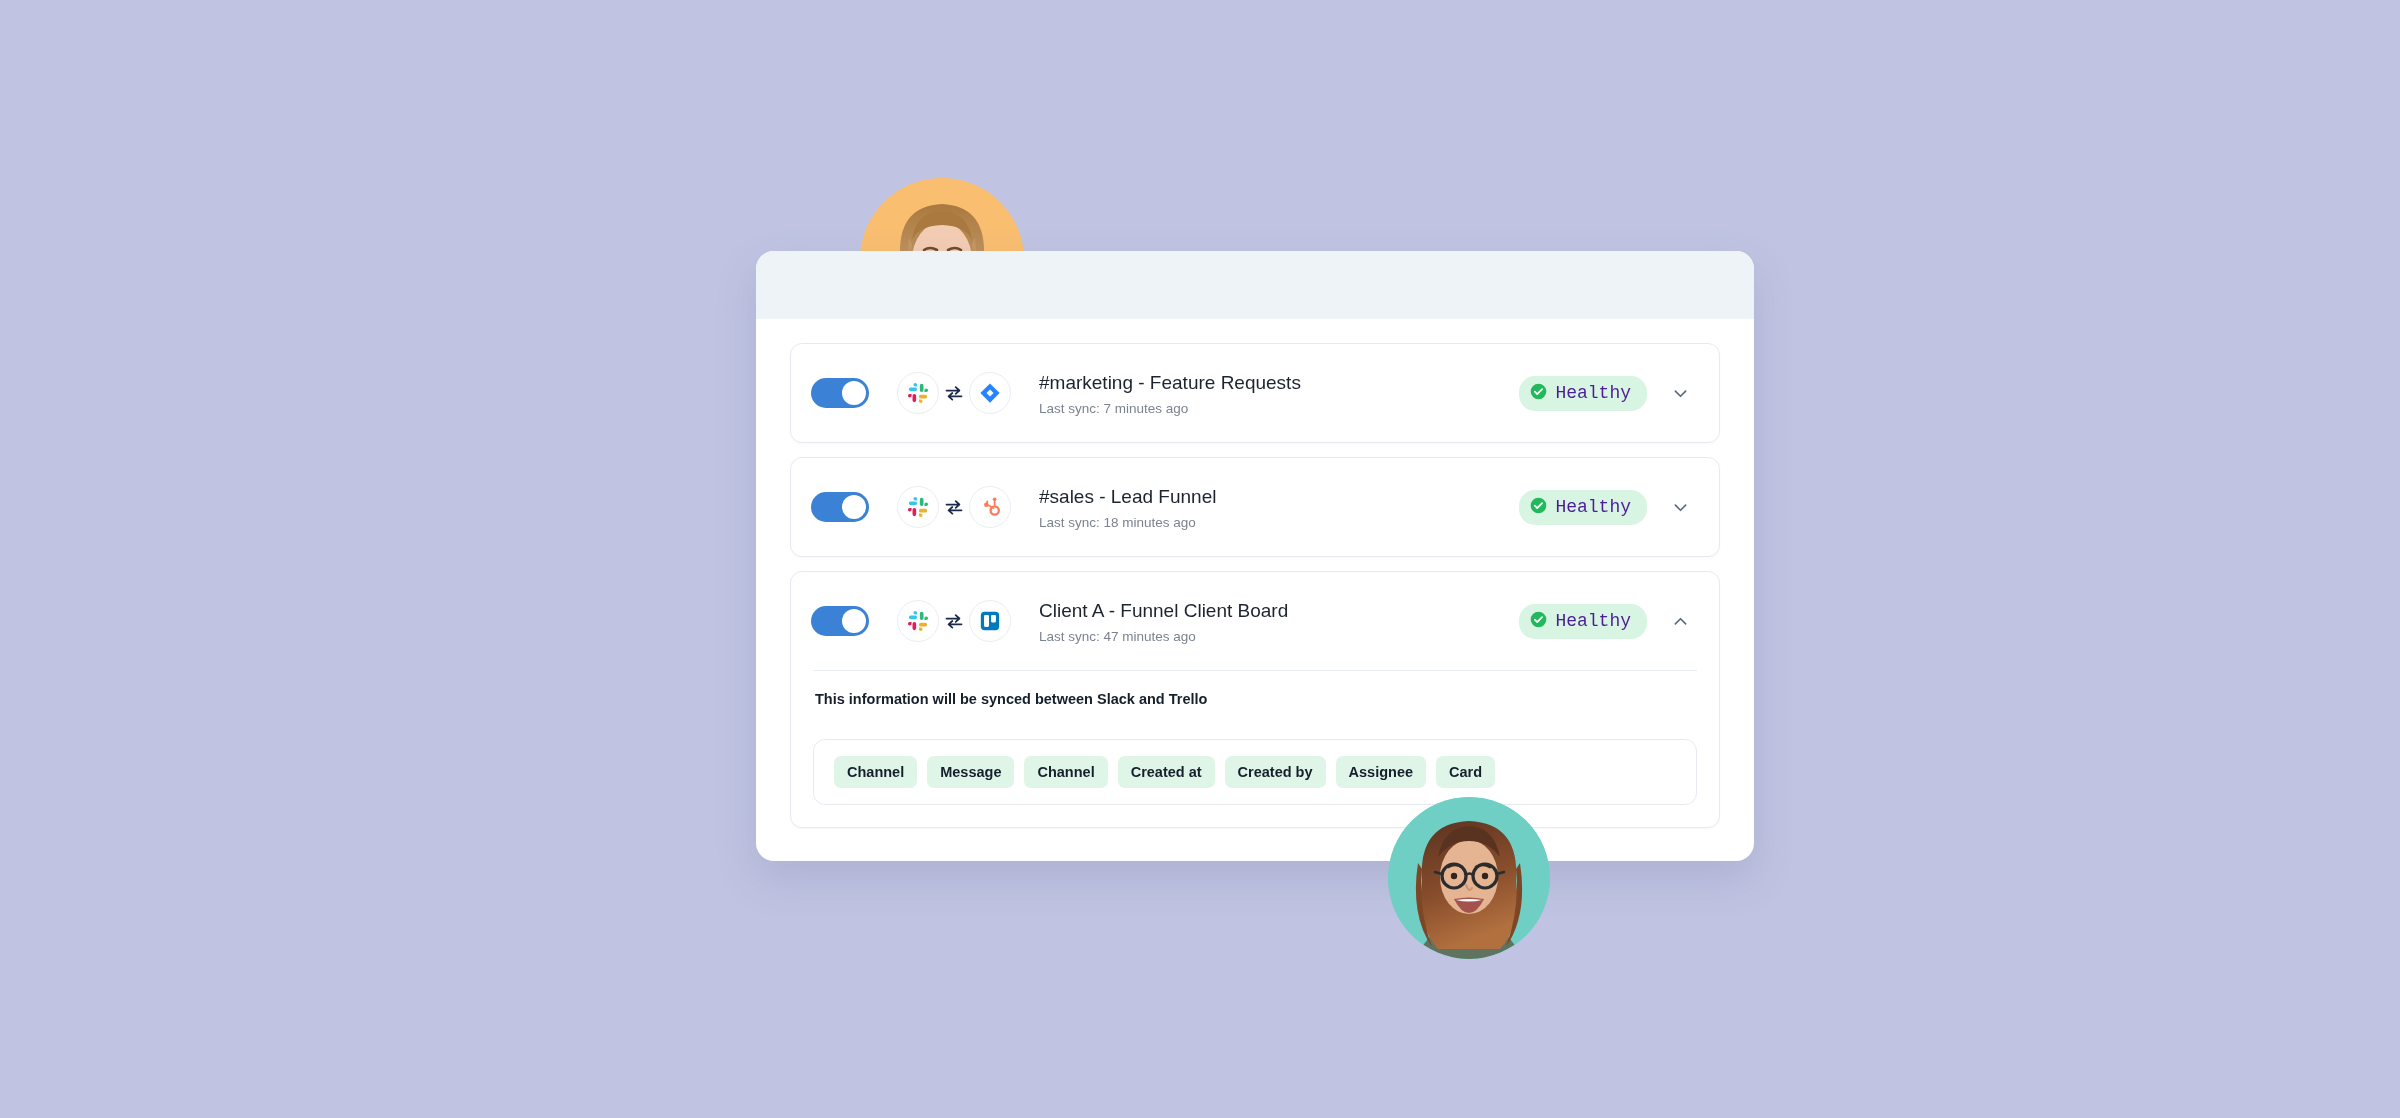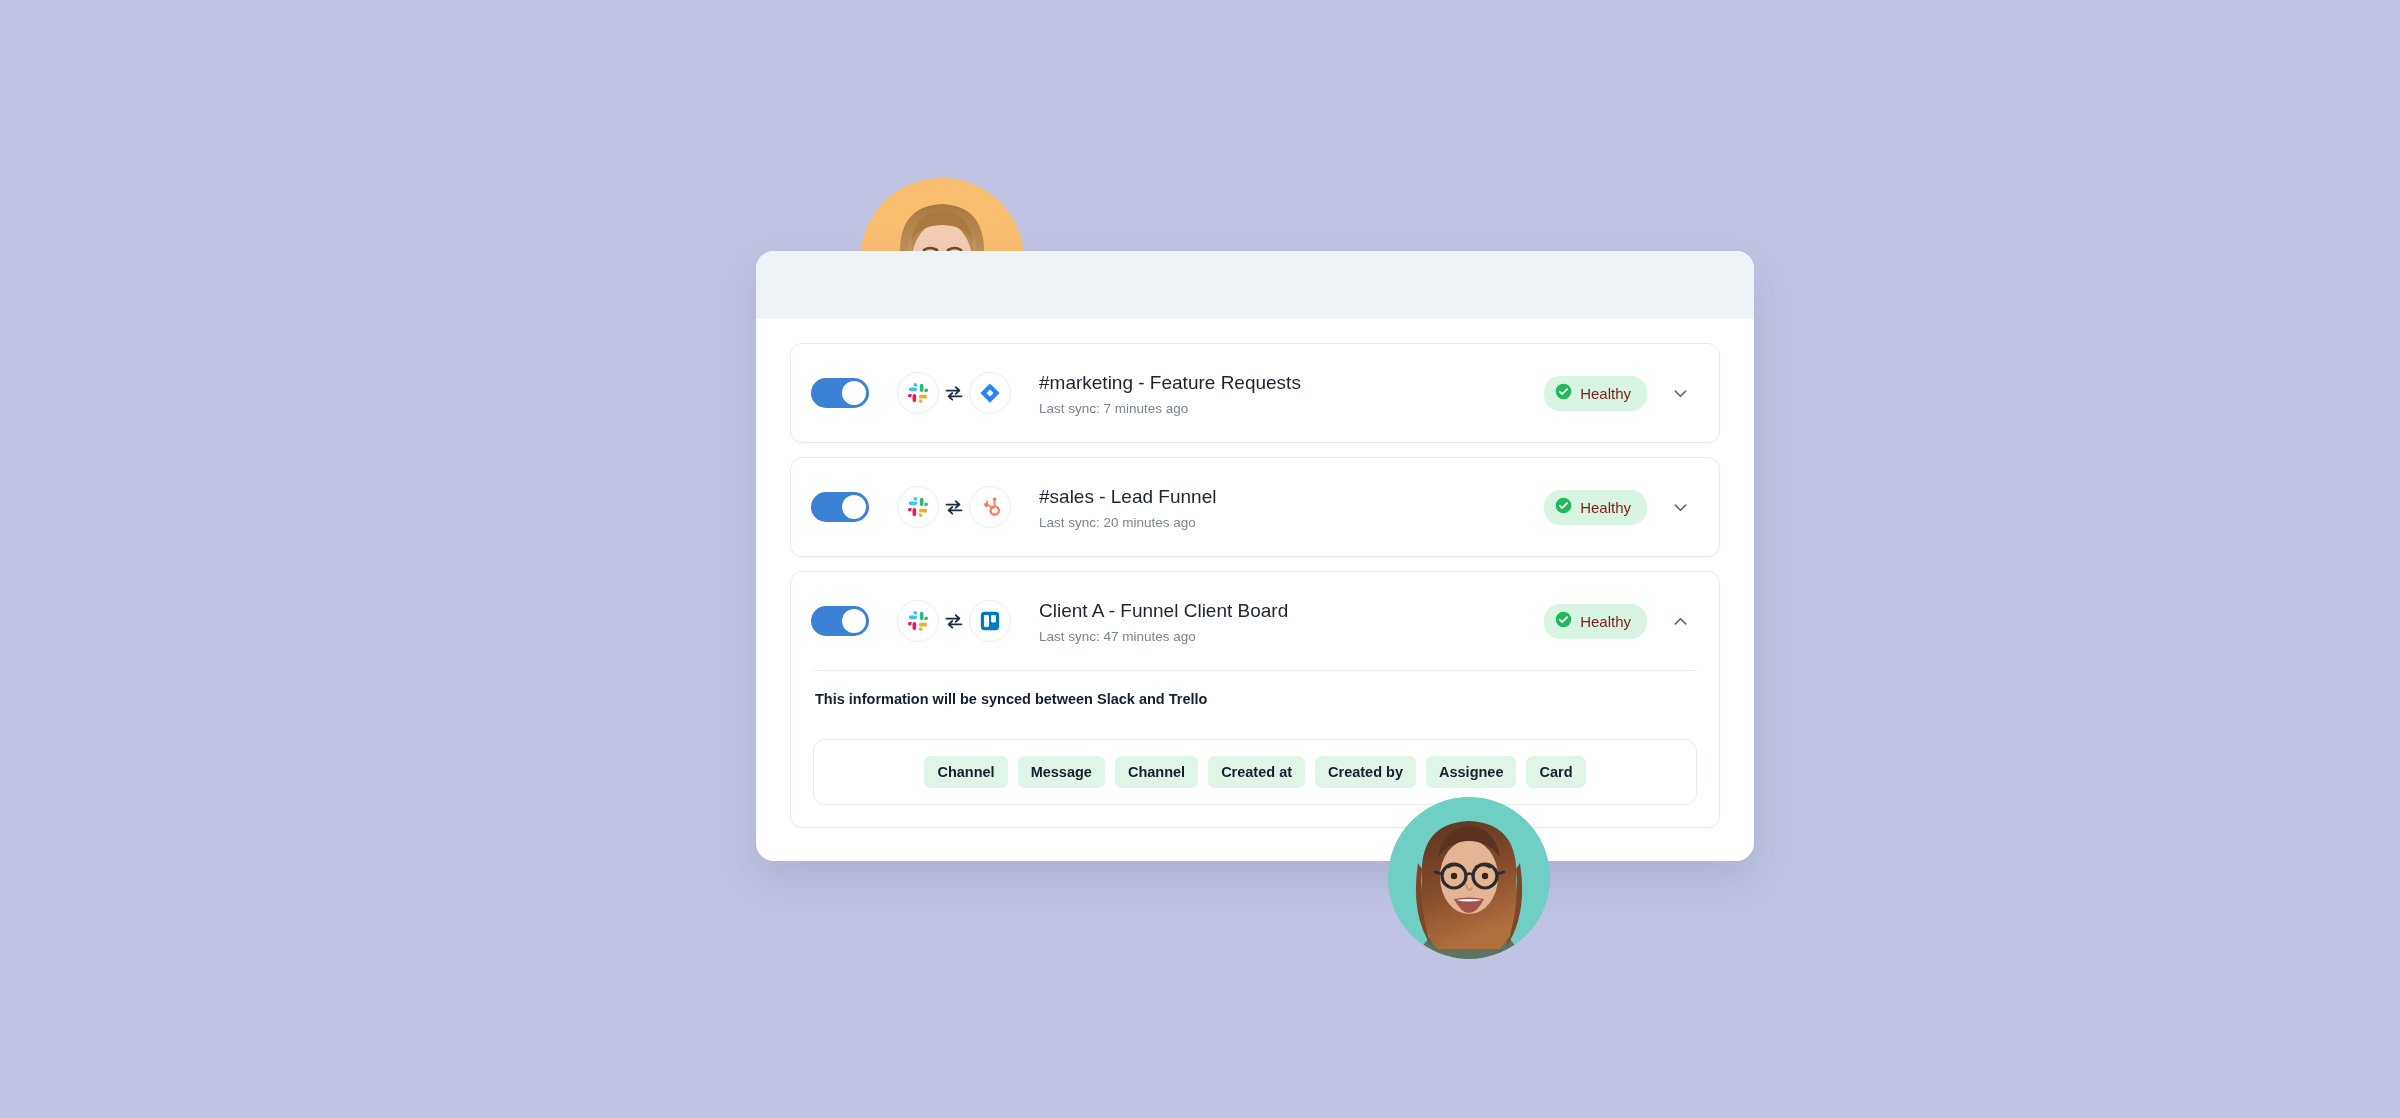--- a/index.html
+++ b/index.html
@@ -126,23 +126,24 @@
   .status-pill {
     display: inline-flex;
     align-items: center;
     gap: 8px;
     background: #d8f5e3;
     border-radius: 16px;
     padding: 7px 16px 7px 11px;
     flex: 0 0 auto;
   }
   .status-text {
-    font-size: 15px;
-    color: #7f1d1d;
+    font-size: 18px;
+    color: #4c1d95;
     white-space: nowrap;
+    font-family: Liberation Mono, monospace;
   }
 
   .chevron-btn {
     width: 34px;
     height: 34px;
     margin-left: 16px;
     display: flex;
     align-items: center;
     justify-content: center;
     flex: 0 0 auto;
@@ -163,21 +164,20 @@
     margin-bottom: 32px;
     padding-left: 2px;
   }
   .field-box {
     border: 1px solid #e6eaf0;
     border-radius: 12px;
     padding: 16px 20px;
     display: flex;
     flex-wrap: wrap;
     gap: 10px;
-    justify-content: center;
   }
   .field-tag {
     background: #dff5e7;
     border-radius: 7px;
     padding: 8px 13px;
     font-size: 14.5px;
     font-weight: bold;
     color: #16202d;
     white-space: nowrap;
   }
@@ -327,21 +327,21 @@
               </g>
               <circle cx="16.3" cy="3.4" r="1.9" fill="#ff7a59"></circle>
               <circle cx="7.6" cy="9.2" r="2.3" fill="#ff7a59"></circle>
               <circle cx="16.4" cy="15.2" r="4.3" fill="none" stroke="#ff7a59" stroke-width="2.4"></circle>
             </svg>
           </div>
         </div>
 
         <div class="row-text">
           <div class="row-title">#sales - Lead Funnel</div>
-          <div class="row-sub">Last sync: 20 minutes ago</div>
+          <div class="row-sub">Last sync: 18 minutes ago</div>
         </div>
 
         <div class="status-pill">
           <span>
             <svg width="17" height="17" viewBox="0 0 24 24">
               <circle cx="12" cy="12" r="11" fill="#22b85c"></circle>
               <path d="M6.8 12.3l3.3 3.3 7-7" stroke="#ffffff" stroke-width="2.5" fill="none" stroke-linecap="round" stroke-linejoin="round"></path>
             </svg>
           </span>
           <span class="status-text">Healthy</span>

